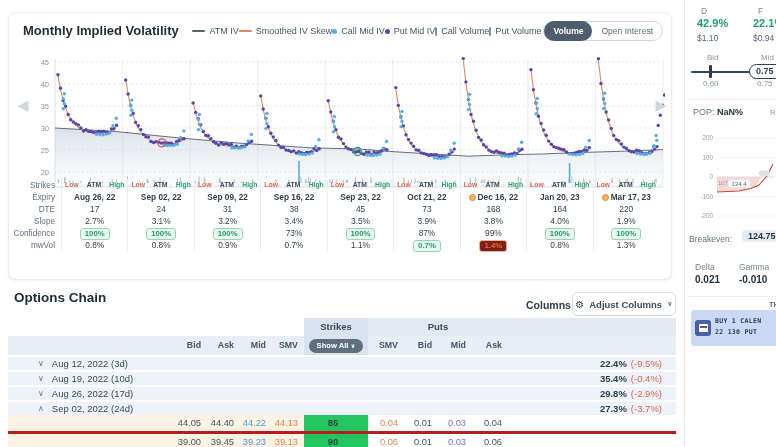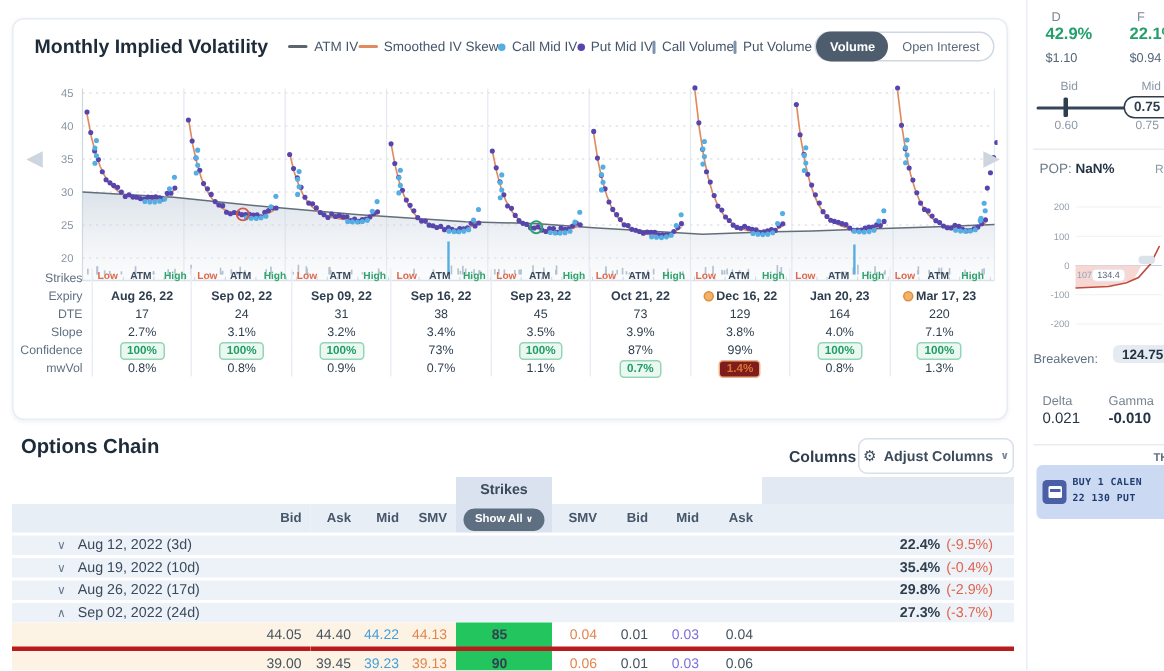--- a/index.html
+++ b/index.html
@@ -744,35 +744,35 @@
           <div class="exp-cell"><span class="exp-date"><span class="div-icon"></span>Mar 17, 23</span></div>
         </div>
         <div class="exp-row">
           <div class="exp-label">DTE</div>
           <div class="exp-cell">17</div>
           <div class="exp-cell">24</div>
           <div class="exp-cell">31</div>
           <div class="exp-cell">38</div>
           <div class="exp-cell">45</div>
           <div class="exp-cell">73</div>
-          <div class="exp-cell">129</div>
+          <div class="exp-cell">168</div>
           <div class="exp-cell">164</div>
           <div class="exp-cell">220</div>
         </div>
         <div class="exp-row">
           <div class="exp-label">Slope</div>
           <div class="exp-cell">2.7%</div>
           <div class="exp-cell">3.1%</div>
           <div class="exp-cell">3.2%</div>
           <div class="exp-cell">3.4%</div>
           <div class="exp-cell">3.5%</div>
           <div class="exp-cell">3.9%</div>
           <div class="exp-cell">3.8%</div>
           <div class="exp-cell">4.0%</div>
-          <div class="exp-cell">7.1%</div>
+          <div class="exp-cell">1.9%</div>
         </div>
         <div class="exp-row">
           <div class="exp-label">Confidence</div>
           <div class="exp-cell"><span class="badge green">100%</span></div>
           <div class="exp-cell"><span class="badge green">100%</span></div>
           <div class="exp-cell"><span class="badge green">100%</span></div>
           <div class="exp-cell">73%</div>
           <div class="exp-cell"><span class="badge green">100%</span></div>
           <div class="exp-cell">87%</div>
           <div class="exp-cell">99%</div>
@@ -799,20 +799,21 @@
   <div id="oc-title">Options Chain</div>
   <div id="columns-label">Columns:</div>
   <div id="adjust-btn">
     <span style="font-size:10px">⚙</span>
     <span>Adjust Columns</span>
     <span style="font-size:7px;color:#7a8794">∨</span>
   </div>
   <div id="chain-body">
       <div class="cg h1">
         <div class="hcell strikecol" '="" style="grid-column:6/7">Strikes</div>
+        <div class="hcell" style="grid-column:7/11">Puts</div>
         <div class="hcell" style="grid-column:11/12"></div>
       </div>
       <div class="cg h2">
         <div class="hcell"></div>
         <div class="hcell">Bid</div>
         <div class="hcell">Ask</div>
         <div class="hcell">Mid</div>
         <div class="hcell">SMV</div>
         <div class="hcell strikecol" style="text-align:center;padding-right:0"><span class="showall">Show All <span style="font-size:6px">∨</span></span></div>
         <div class="hcell">SMV</div>
@@ -917,21 +918,21 @@
           <rect x="41" y="53.5" width="22" height="8" rx="3" fill="#fff" stroke="#e0e6ed" stroke-width="0.7"></rect>
           <text x="52" y="59.5" text-anchor="middle" font-size="6" fill="#55657a">134.4</text>
           <rect x="72" y="44.5" width="11" height="5.5" rx="2.7" fill="#dbe2ea"></rect>
         </svg></div>
 
     <div class="rp" style="left:4px;top:234px;font-size:8.5px;color:#5f7082">Breakeven:</div>
     <div class="rp" id="breakeven-pill">124.75</div>
 
     <div class="rp" style="left:10px;top:262px;font-size:8.5px;color:#76838f">Delta</div>
     <div class="rp" style="left:54px;top:262px;font-size:8.5px;color:#76838f">Gamma</div>
-    <div class="rp" style="left:10px;top:274px;font-size:10px;font-weight:400;color:#243444">0.021</div>
+    <div class="rp" style="left:10px;top:274px;font-size:10px;font-weight:700;color:#243444">0.021</div>
     <div class="rp" style="left:54px;top:274px;font-size:10px;font-weight:700;color:#243444">-0.010</div>
 
     <div class="rp-divider" style="top:296px"></div>
     <div class="rp" style="left:84px;top:300px;font-size:7.5px;font-weight:700;color:#5f7082">TH</div>
 
     <div class="rp" id="strategy-badge">
       <span id="strategy-icon">
           <span class="cal"></span>
         </span>
       <span class="badge-text">

